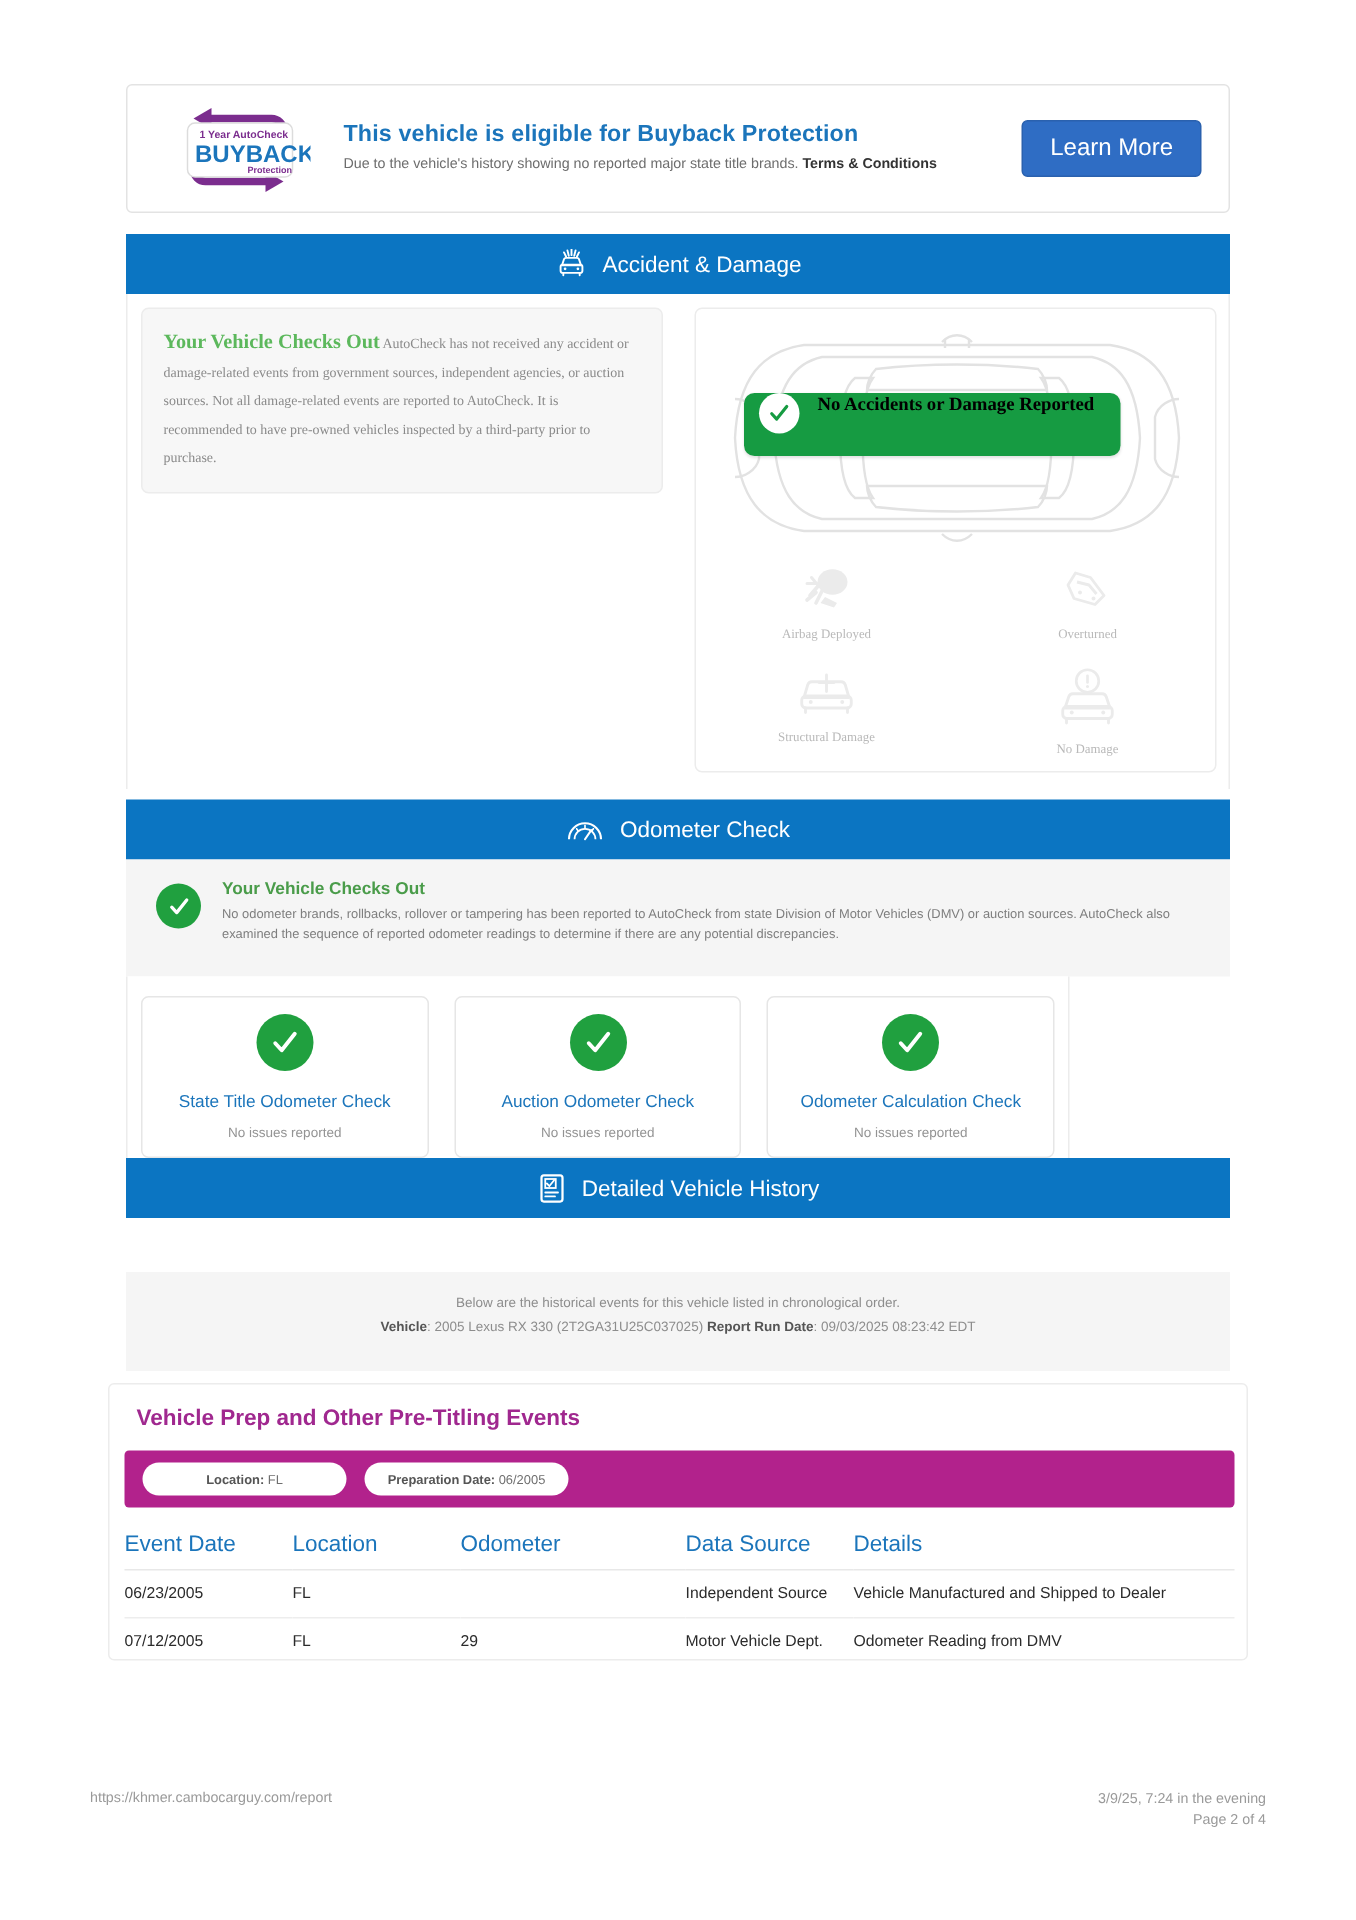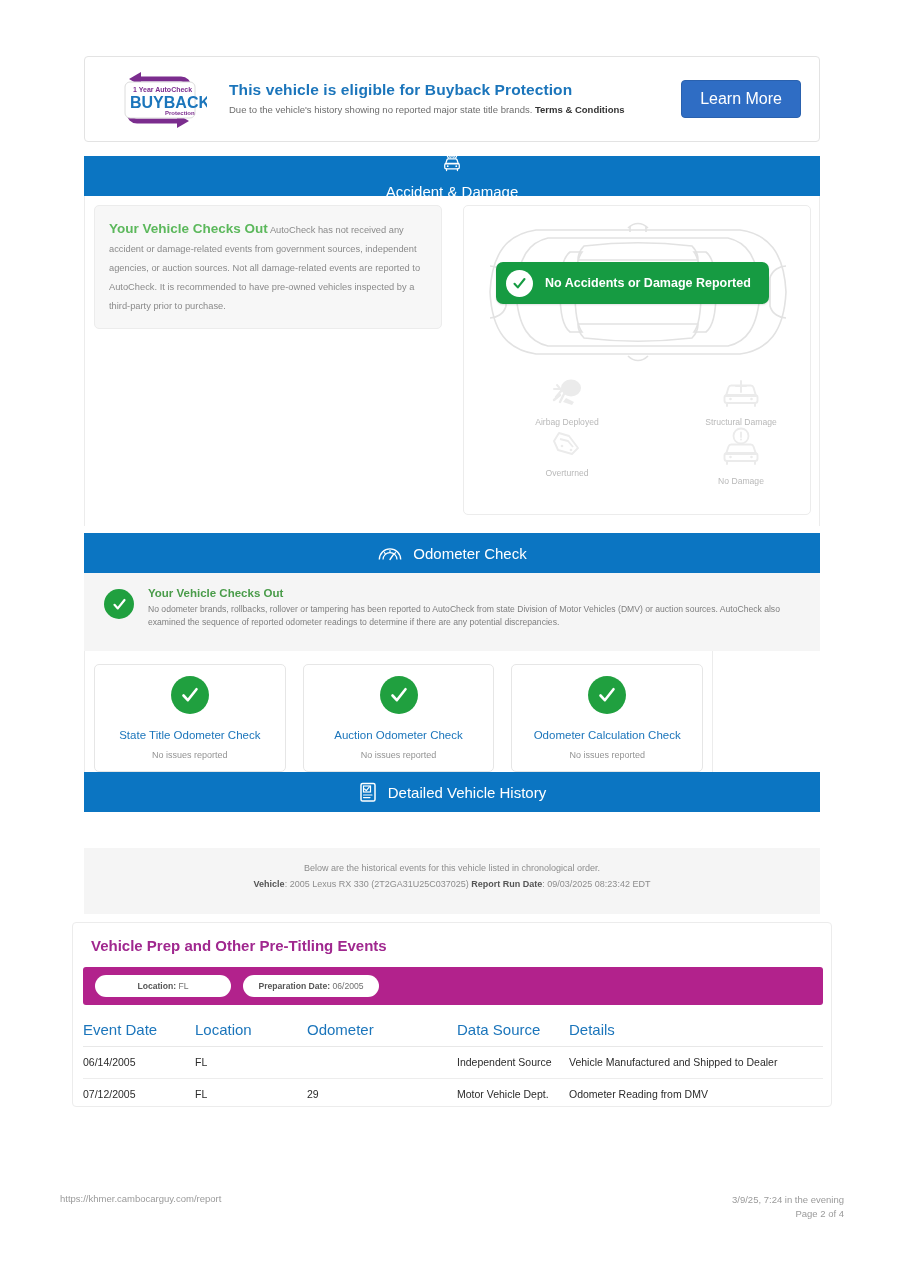--- a/index.html
+++ b/index.html
@@ -103,20 +103,21 @@
   .accident-body {
     position: absolute;
     left: 84px;
     top: 196px;
     width: 736px;
     height: 330px;
     background: #fff;
     border-left: 1px solid #ececec;
     border-right: 1px solid #ececec;
     box-sizing: border-box;
+    font-family: Liberation Serif, serif;
   }
   .checks-card {
     position: absolute;
     left: 9px;
     top: 9px;
     width: 348px;
     box-sizing: border-box;
     background: #f7f7f7;
     border: 1px solid #ececec;
     border-radius: 5px;
@@ -152,44 +153,44 @@
     height: 152px;
   }
   .no-accident-pill {
     position: absolute;
     left: 32px;
     top: 56px;
     height: 42px;
     background: #169b42;
     border-radius: 7px;
     display: flex;
-    align-items: center;
     padding: 0 18px 0 10px;
     gap: 12px;
-    color: #ffffff;
+    color: #000000;
     font-size: 12.5px;
     font-weight: bold;
     box-shadow: 0 1px 2px rgba(0,0,0,.12);
   }
   .pill-check {
     width: 27px; height: 27px;
     border-radius: 50%;
     background: #fff;
     display: flex; align-items:center; justify-content:center;
     flex: 0 0 auto;
   }
   .pill-check svg { display:block; }
 
   .damage-grid {
     position: absolute;
-    left: 16px;
+    left: 0;
     top: 170px;
     width: 348px;
     display: grid;
     grid-template-columns: 1fr 1fr;
+    row-gap: 18px;
   }
   .damage-item {
     display: flex;
     flex-direction: column;
     align-items: center;
     gap: 9px;
   }
   .damage-item .dlabel {
     color: #b9b9b9;
     font-size: 8.6px;
@@ -417,21 +418,21 @@
       <div class="buyback-title">This vehicle is eligible for Buyback Protection</div>
       <div class="buyback-sub">
         <span>Due to the vehicle's history showing no reported major state title brands.</span>
         <span class="terms">Terms &amp; Conditions</span>
       </div>
     </div>
 
     <button class="learn-more-btn">Learn More</button>
   </div>
 
-  <div class="section-header" style="top:156px;flex-direction:column;">
+  <div class="section-header" style="top:156px;">
     <span class="hdr-icon">
       <svg width="22" height="20" viewBox="0 0 24 22">
         <path d="M9 1 L10 5 M12 0 L12 4.5 M15 1 L14 5" stroke="#fff" stroke-width="1.4" fill="none" stroke-linecap="round"></path>
         <path d="M6.5 2.5 L8 5.5 M17.5 2.5 L16 5.5" stroke="#fff" stroke-width="1.4" fill="none" stroke-linecap="round"></path>
         <path d="M5 12 L6.5 7.5 A1.6 1.6 0 0 1 8 6.5 L16 6.5 A1.6 1.6 0 0 1 17.5 7.5 L19 12 Z" fill="none" stroke="#fff" stroke-width="1.4" stroke-linejoin="round"></path>
         <rect x="4" y="11.5" width="16" height="6" rx="1.6" fill="none" stroke="#fff" stroke-width="1.4"></rect>
         <circle cx="7.3" cy="14.5" r="1" fill="#fff"></circle>
         <circle cx="16.7" cy="14.5" r="1" fill="#fff"></circle>
         <path d="M6 17.5 L6 19.3 M18 17.5 L18 19.3" stroke="#fff" stroke-width="1.4" stroke-linecap="round"></path>
       </svg>
@@ -483,46 +484,46 @@
               <path d="M14 14 L8 21 M12 19 L6 24 M16 18 L12 26" stroke="#ebebeb" stroke-width="2.4" stroke-linecap="round"></path>
               <path d="M6 13 L13 13 M9 9 L14 15" stroke="#ebebeb" stroke-width="2" stroke-linecap="round"></path>
               <path d="M18 22 L26 26 L24 29 L15 26 Z" fill="#ebebeb"></path>
             </svg>
           </span>
           <span class="dlabel">Airbag Deployed</span>
         </div>
 
         <div class="damage-item">
           <span>
+            <svg width="40" height="32" viewBox="0 0 40 32">
+              <g fill="none" stroke="#ebebeb" stroke-width="1.9" stroke-linejoin="round">
+                <path d="M12 6 L22 9 L31 21 L25 27 L11 23 L7 14 Z"></path>
+                <path d="M13 12 L21 14 L26 20"></path>
+              </g>
+              <circle cx="15" cy="19" r="1.3" fill="#ebebeb"></circle>
+              <circle cx="24" cy="23" r="1.3" fill="#ebebeb"></circle>
+            </svg>
+          </span>
+          <span class="dlabel">Overturned</span>
+        </div>
+
+        <div class="damage-item">
+          <span>
             <svg width="44" height="32" viewBox="0 0 44 32">
               <g fill="none" stroke="#ebebeb" stroke-width="1.9">
                 <path d="M7 20 L9.5 11.5 A3 3 0 0 1 12.5 9.5 L31.5 9.5 A3 3 0 0 1 34.5 11.5 L37 20 Z" stroke-linejoin="round"></path>
                 <rect x="5.5" y="19" width="33" height="8" rx="2.6"></rect>
                 <path d="M8 27 L8 30 M36 27 L36 30" stroke-linecap="round"></path>
               </g>
               <circle cx="11.5" cy="23" r="1.3" fill="#ebebeb"></circle>
               <circle cx="32.5" cy="23" r="1.3" fill="#ebebeb"></circle>
               <path d="M22 5 L22 16 M17 10 L27 10" stroke="#ebebeb" stroke-width="1.9" stroke-linecap="round"></path>
             </svg>
           </span>
           <span class="dlabel">Structural Damage</span>
-        </div>
-
-        <div class="damage-item">
-          <span>
-            <svg width="40" height="32" viewBox="0 0 40 32">
-              <g fill="none" stroke="#ebebeb" stroke-width="1.9" stroke-linejoin="round">
-                <path d="M12 6 L22 9 L31 21 L25 27 L11 23 L7 14 Z"></path>
-                <path d="M13 12 L21 14 L26 20"></path>
-              </g>
-              <circle cx="15" cy="19" r="1.3" fill="#ebebeb"></circle>
-              <circle cx="24" cy="23" r="1.3" fill="#ebebeb"></circle>
-            </svg>
-          </span>
-          <span class="dlabel">Overturned</span>
         </div>
 
         <div class="damage-item">
           <span>
             <svg width="44" height="40" viewBox="0 0 44 40">
               <circle cx="22" cy="9" r="7.5" fill="none" stroke="#ebebeb" stroke-width="1.8"></circle>
               <path d="M22 5.5 L22 10" stroke="#ebebeb" stroke-width="1.8" stroke-linecap="round"></path>
               <circle cx="22" cy="12.6" r="1" fill="#ebebeb"></circle>
               <g fill="none" stroke="#ebebeb" stroke-width="1.9">
                 <path d="M7 27 L9.5 19.5 A3 3 0 0 1 12.5 17.5 L31.5 17.5 A3 3 0 0 1 34.5 19.5 L37 27 Z" stroke-linejoin="round"></path>
@@ -635,21 +636,21 @@
         <tr>
           <th class="col-date">Event Date</th>
           <th class="col-loc">Location</th>
           <th class="col-odo">Odometer</th>
           <th class="col-src">Data Source</th>
           <th class="col-det">Details</th>
         </tr>
       </thead>
       <tbody>
         <tr>
-          <td class="col-date">06/14/2005</td>
+          <td class="col-date">06/23/2005</td>
           <td class="col-loc">FL</td>
           <td class="col-odo"></td>
           <td class="col-src">Independent Source</td>
           <td class="col-det">Vehicle Manufactured and Shipped to Dealer</td>
         </tr>
         <tr>
           <td class="col-date">07/12/2005</td>
           <td class="col-loc">FL</td>
           <td class="col-odo">29</td>
           <td class="col-src">Motor Vehicle Dept.</td>

